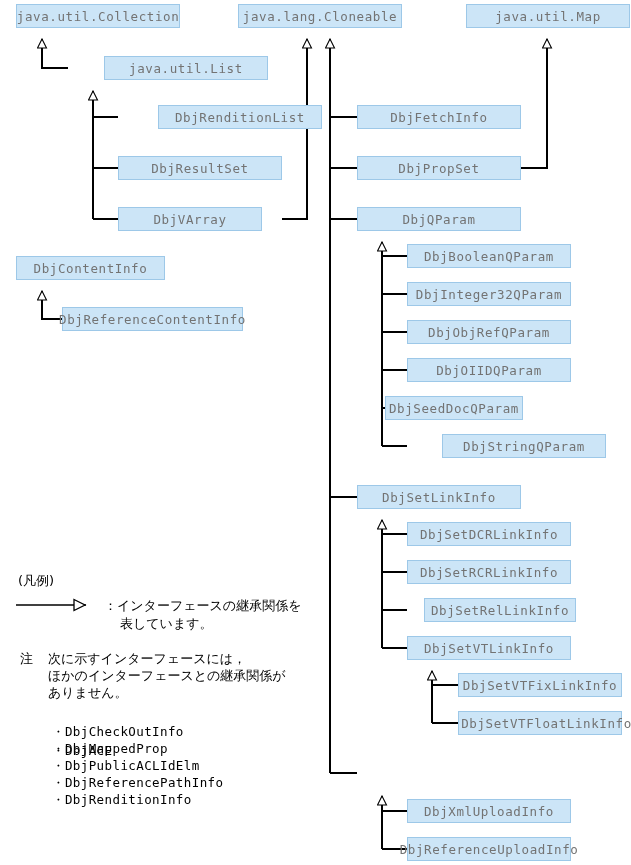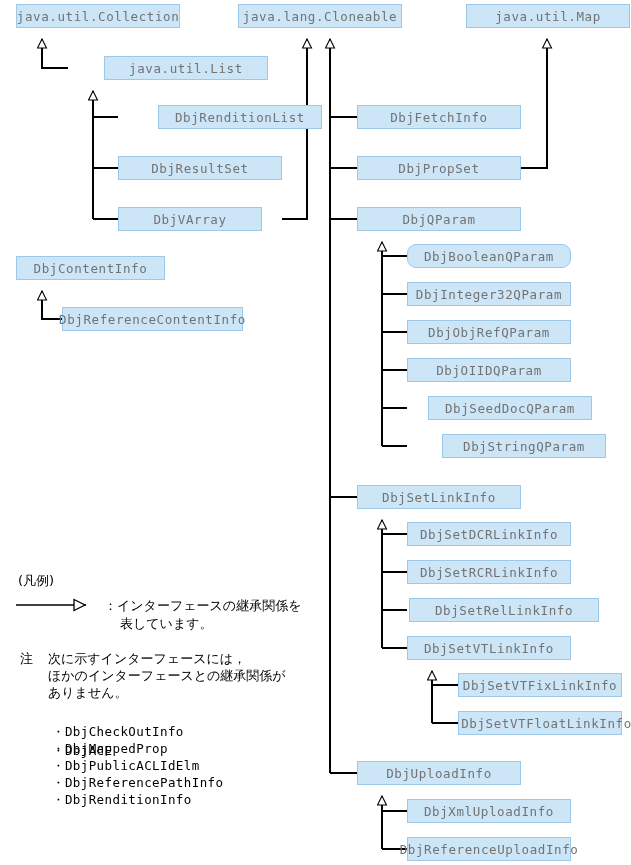--- a/index.html
+++ b/index.html
@@ -129,31 +129,30 @@
 <div class="node" style="left: 16px; top: 4px; width: 164px;">java.util.Collection</div>
     <div class="node" style="left: 238px; top: 4px; width: 164px;">java.lang.Cloneable</div>
     <div class="node" style="left: 466px; top: 4px; width: 164px;">java.util.Map</div>
     <div class="node" style="left: 68px; top: 56px; width: 164px; margin-left: 36px;">java.util.List</div>
     <div class="node" style="left: 118px; top: 105px; width: 164px; margin-left: 40px;">DbjRenditionList</div>
     <div class="node" style="left: 118px; top: 156px; width: 164px;">DbjResultSet</div>
     <div class="node" style="left: 118px; top: 207px; width: 144px;">DbjVArray</div>
     <div class="node" style="left: 357px; top: 105px; width: 164px;">DbjFetchInfo</div>
     <div class="node" style="left: 357px; top: 156px; width: 164px;">DbjPropSet</div>
     <div class="node" style="left: 357px; top: 207px; width: 164px;">DbjQParam</div>
-    <div class="node" style="left: 407px; top: 244px; width: 164px; border-radius: 9px;">DbjBooleanQParam</div>
+    <div class="node" style="left: 407px; top: 244px; width: 164px;">DbjBooleanQParam</div>
     <div class="node" style="left: 407px; top: 282px; width: 164px;">DbjInteger32QParam</div>
     <div class="node" style="left: 407px; top: 320px; width: 164px;">DbjObjRefQParam</div>
     <div class="node" style="left: 407px; top: 358px; width: 164px;">DbjOIIDQParam</div>
-    <div class="node" style="left: 428px; top: 396px; width: 164px;">DbjSeedDocQParam</div>
+    <div class="node" style="left: 385px; top: 396px; width: 138px;">DbjSeedDocQParam</div>
     <div class="node" style="left: 407px; top: 434px; width: 164px; margin-left: 35px;">DbjStringQParam</div>
     <div class="node" style="left: 357px; top: 485px; width: 164px;">DbjSetLinkInfo</div>
     <div class="node" style="left: 407px; top: 522px; width: 164px;">DbjSetDCRLinkInfo</div>
     <div class="node" style="left: 407px; top: 560px; width: 164px;">DbjSetRCRLinkInfo</div>
-    <div class="node" style="left: 409px; top: 598px; width: 190px;">DbjSetRelLinkInfo</div>
+    <div class="node" style="left: 424px; top: 598px; width: 152px;">DbjSetRelLinkInfo</div>
     <div class="node" style="left: 407px; top: 636px; width: 164px;">DbjSetVTLinkInfo</div>
     <div class="node" style="left: 458px; top: 673px; width: 164px;">DbjSetVTFixLinkInfo</div>
     <div class="node" style="left: 458px; top: 711px; width: 164px; padding-left: 13px;">DbjSetVTFloatLinkInfo</div>
-    <div class="node" style="left: 357px; top: 761px; width: 164px;">DbjUploadInfo</div>
     <div class="node" style="left: 407px; top: 799px; width: 164px;">DbjXmlUploadInfo</div>
     <div class="node" style="left: 407px; top: 837px; width: 164px;">DbjReferenceUploadInfo</div>
     <div class="node" style="left: 16px; top: 256px; width: 149px;">DbjContentInfo</div>
     <div class="node" style="left: 62px; top: 307px; width: 181px;">DbjReferenceContentInfo</div>
   </div>
 
 </body></html>

